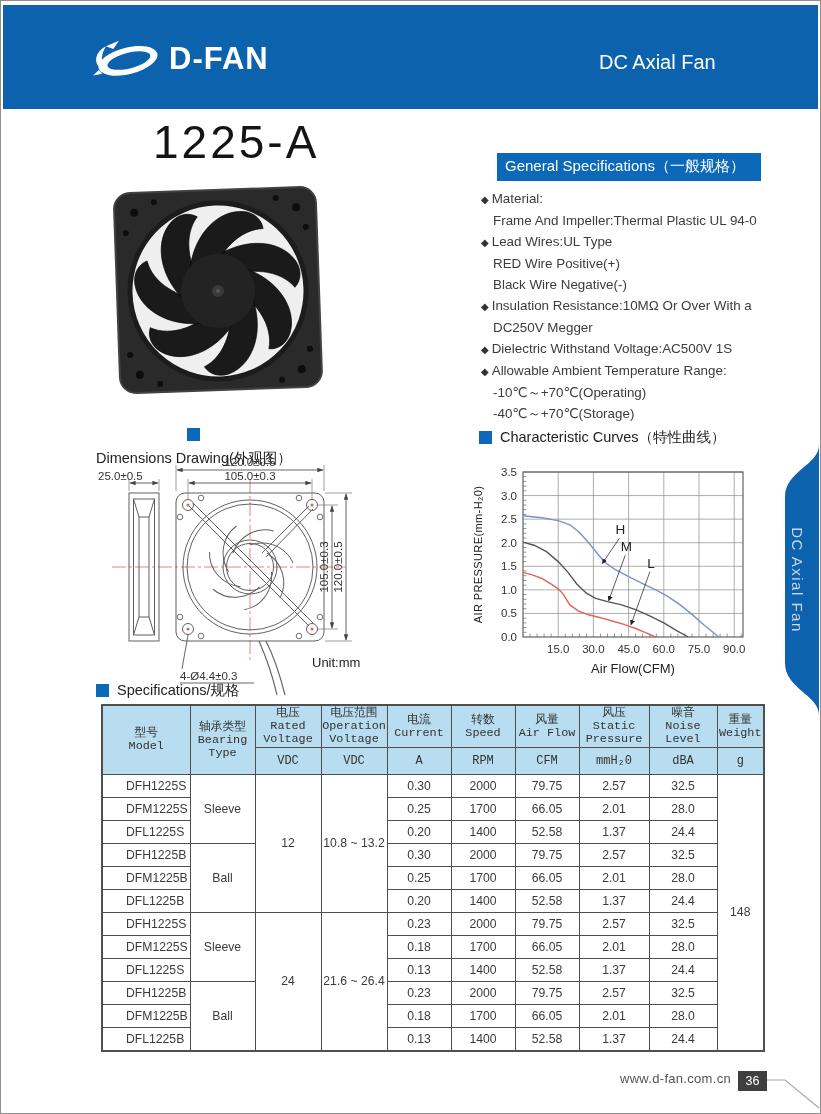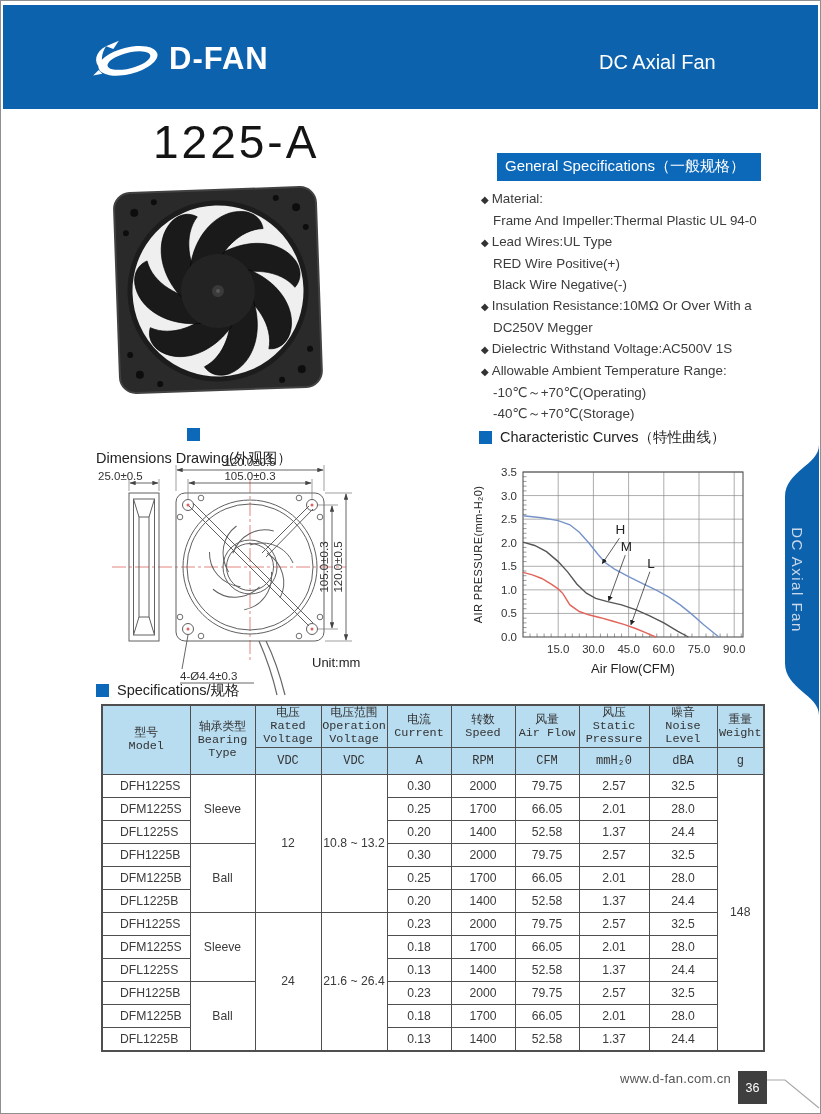--- a/index.html
+++ b/index.html
@@ -42,25 +42,25 @@
   .tab-label{position:absolute;left:56%;top:50%;transform:translate(-50%,-50%) rotate(90deg);
              color:#c9d8ea;font-size:15px;letter-spacing:1.5px;white-space:nowrap;}
   
   .spec-table{position:absolute;left:100px;top:703px;border-collapse:collapse;table-layout:fixed;
               border:2px solid #4f4f4f;}
   .spec-table th,.spec-table td{border:1px solid #4f4f4f;padding:0;}
   .spec-table thead th{background:#b8dcf0;font-weight:normal;font-size:11.8px;color:#333;line-height:13px;font-family:Liberation Mono, monospace;}
   .spec-table thead tr.units th{height:26px;font-size:12px;}
   .spec-table thead tr.names th{height:41px;}
   .spec-table tbody td{font-size:12.2px;color:#3b3b3b;text-align:center;height:22px;line-height:13px;}
-  .spec-table tbody td.model{text-align:left;padding-left:17px;}
+  .spec-table tbody td.model{text-align:left;padding-left:23px;}
   
   .footer-site{position:absolute;left:480px;top:1070px;width:250px;text-align:right;
                font-size:13px;color:#555;letter-spacing:.3px;}
-  .page-badge{position:absolute;left:737px;top:1070px;width:29px;height:33px;background:#3f3f3f;color:#fff;
+  .page-badge{position:absolute;left:737px;top:1070px;width:29px;height:20px;background:#3f3f3f;color:#fff;
               font-size:12.5px;display:flex;align-items:center;justify-content:center;}
   #corner-svg{position:absolute;left:766px;top:1069px;}
 </style>
 </head>
 <body>
 
 <div class="page">
 
   <header class="banner">
     <svg class="logo-swoosh" viewBox="0 0 80 48">

